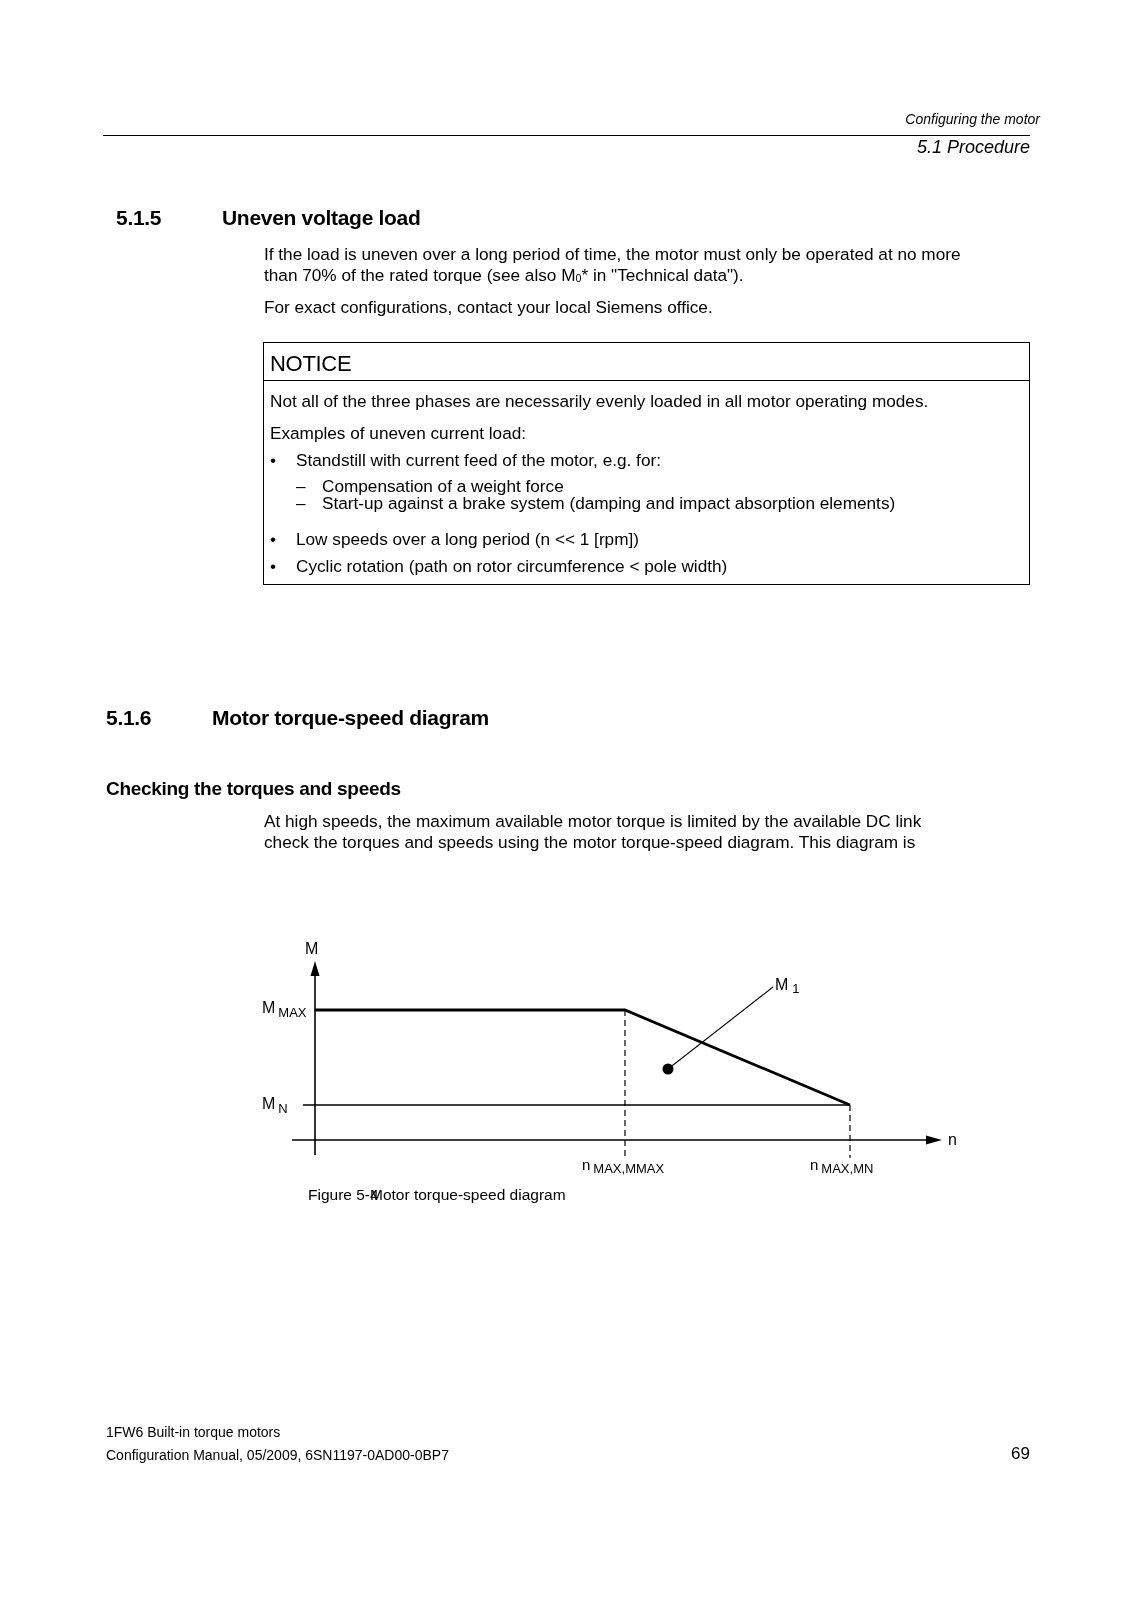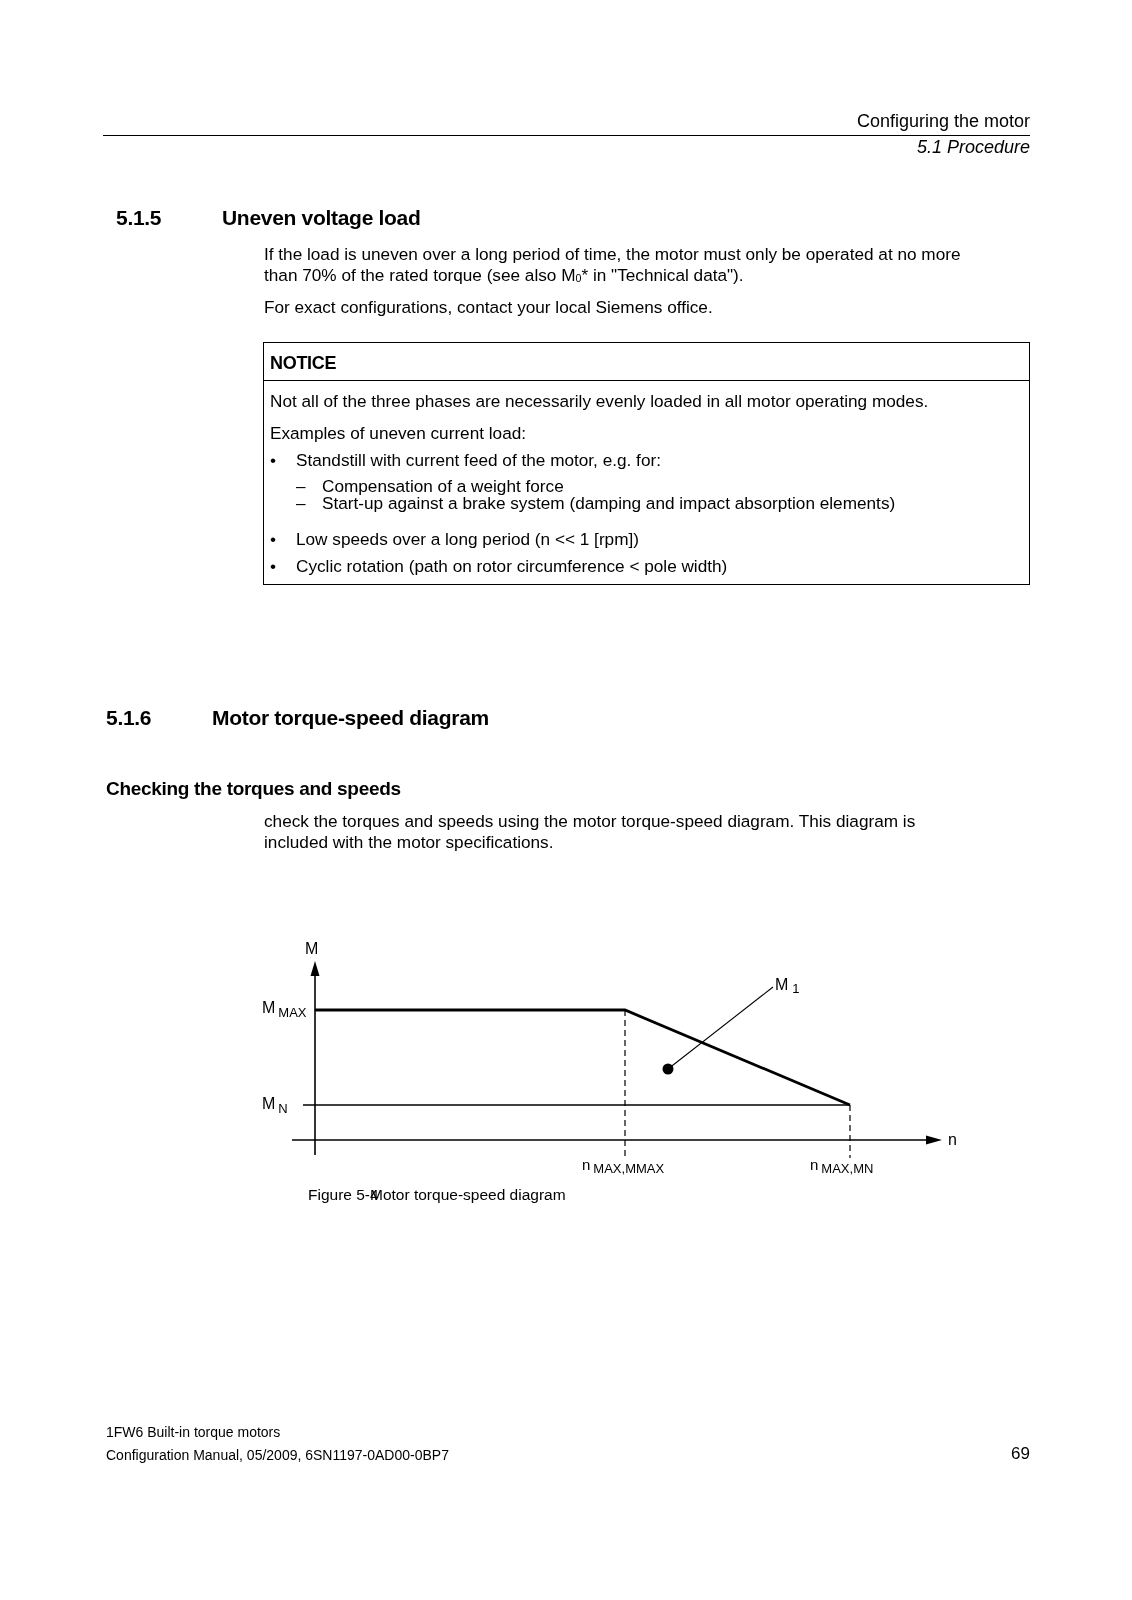--- a/index.html
+++ b/index.html
@@ -1,32 +1,32 @@
 <!DOCTYPE html>
 <html><head>
 <meta charset="utf-8">
 <style>
   html, body { margin: 0; padding: 0; background: #ffffff; }
   body { width: 1132px; height: 1600px; position: relative; overflow: hidden;
          font-family: "Liberation Sans", sans-serif; color: #000; }
   .abs { position: absolute; }
   .hdr-rule { left: 103px; top: 135px; width: 927px; height: 1px; background: #000; }
-  .hdr-chapter { right: 102px; top: 111px; font-size: 18px; }
+  .hdr-chapter { right: 92px; top: 111px; font-size: 14px; font-style: italic; }
   .hdr-section { right: 102px; top: 137px; font-size: 18px; font-style: italic; }
 
   .h2 { font-size: 21px; font-weight: bold; letter-spacing: -0.3px; }
   .h2 .num { position: absolute; left: 0; }
   .h2 .title { position: absolute; left: 106px; white-space: nowrap; }
 
   .body-text { left: 264px; width: 770px; font-size: 17.2px; line-height: 21px; }
 
   .notice { left: 263px; top: 342px; width: 765px; height: 241px;
             border: 1px solid #000; }
   .notice-head { height: 37px; border-bottom: 1px solid #000;
-                 font-weight: bold; font-size: 18px; padding-left: 6px;
+                 font-weight: normal; font-size: 22px; padding-left: 6px;
                  line-height: 41px; letter-spacing: -0.3px; }
   .notice-body { padding-left: 6px; font-size: 17.2px; }
   .nline { position: absolute; white-space: nowrap; }
 
   .h3 { left: 106px; top: 778px; font-size: 19px; font-weight: bold; letter-spacing: -0.3px; }
 
   .fig-caption { left: 264px; top: 1186px; font-size: 15.5px; }
   .fig-caption .lbl { position: absolute; left: 0; white-space: nowrap; margin-left: 44px; }
   .fig-caption .ttl { position: absolute; left: 106px; white-space: nowrap; }
 
@@ -80,22 +80,22 @@
 </div>
 
 <div class="abs h2" style="left:106px; top:706px; width:900px; height:26px;">
   <span class="num">5.1.6</span>
   <span class="title">Motor torque-speed diagram</span>
 </div>
 
 <div class="abs h3">Checking the torques and speeds</div>
 
 <div class="abs body-text" style="top:811px;">
+  <div>At high speeds, the maximum available motor torque is limited by the available DC link</div>
   <div>check the torques and speeds using the motor torque-speed diagram. This diagram is</div>
-  <div>included with the motor specifications.</div>
 </div>
 
 <svg class="abs" style="left:0; top:0;" width="1132" height="1600">
 
   <line x1="315" y1="1155" x2="315" y2="975" stroke="#000" stroke-width="1.6"></line>
   <polygon points="315,961 310.5,976 319.5,976" fill="#000"></polygon>
 
   <line x1="292" y1="1140" x2="930" y2="1140" stroke="#000" stroke-width="1.4"></line>
   <polygon points="942,1140 926,1135.5 926,1144.5" fill="#000"></polygon>
 

